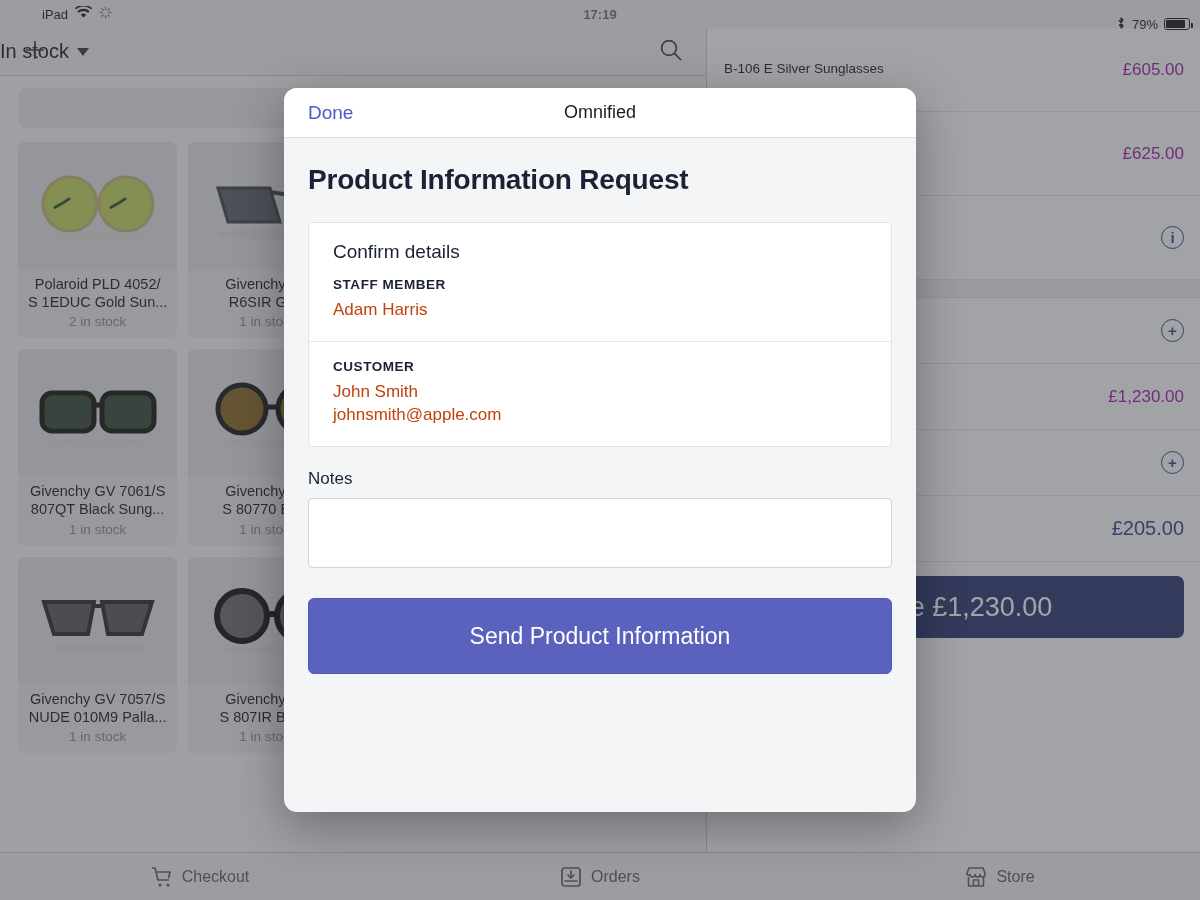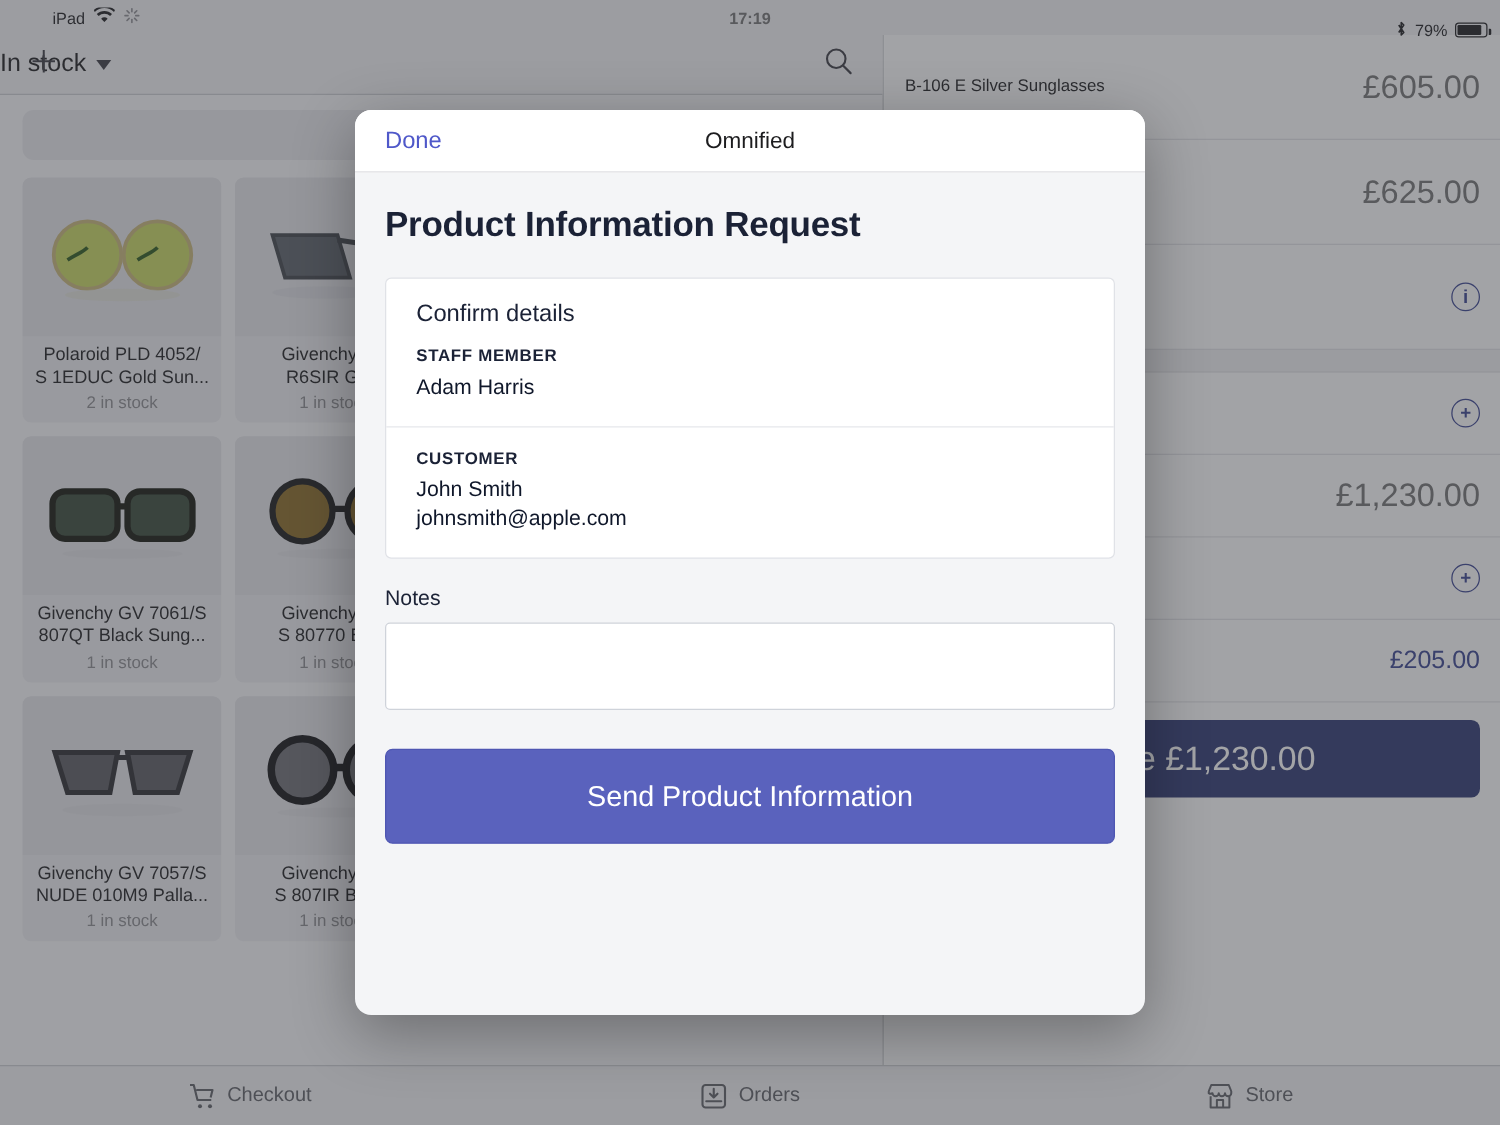--- a/index.html
+++ b/index.html
@@ -104,21 +104,21 @@
 
   
   .cart-list { }
   .cart-row {
     border-bottom: 1px solid #e3e3e6;
     padding: 12px 16px; min-height: 66px;
     display: flex; align-items: center; justify-content: space-between; gap: 10px;
   }
   .cart-row .meta { flex: 1 1 auto; min-width: 0; }
   .cart-name { font-size: 13.5px; color: #1d1d1f; line-height: 1.35; }
-  .cart-price { font-size: 26px; color: #737373; white-space: nowrap; }
+  .cart-price { font-size: 17px; color: #a21caf; white-space: nowrap; }
   .cart-price.blue { color: #3a4490; font-size: 20px; }
   .cart-row.tall { min-height: 84px; }
   .cart-row.spacer { min-height: 18px; background: #f0f0f2; padding: 0; }
   .circ-icon {
     width: 23px; height: 23px; border-radius: 50%;
     border: 1.7px solid #3a4490; color: #3a4490;
     display: flex; align-items: center; justify-content: center;
     font-size: 15px; font-weight: 700; flex: 0 0 auto; line-height: 1;
   }
   .charge-wrap { padding: 14px 16px; }
@@ -170,21 +170,21 @@
     font-size: 19px; color: #1b2236; padding: 18px 24px 14px;
   }
   .panel-sec {
     padding: 0 24px 20px;
   }
   .panel-sec + .panel-sec { border-top: 1px solid #e6e7ec; padding-top: 17px; }
   .field-label {
     font-size: 13.5px; font-weight: bold; color: #1b2236;
     letter-spacing: 0.55px; margin-bottom: 7px;
   }
-  .field-value { font-size: 17px; color: #0f172a; line-height: 1.32; }
+  .field-value { font-size: 17px; color: #c2410c; line-height: 1.32; }
   .notes-label { font-size: 17px; color: #1b2236; margin-bottom: 9px; }
   .notes-box {
     width: 100%; height: 70px; background: #fff;
     border: 1px solid #cfd3da; border-radius: 4px;
     font-family: "Liberation Sans", sans-serif; font-size: 16px;
     padding: 8px 10px; resize: none; color: #1b2236;
   }
   .send-btn {
     width: 100%; height: 76px; margin-top: 26px;
     background: #5a62bd; border: 1px solid #4e56b2; border-radius: 6px;

